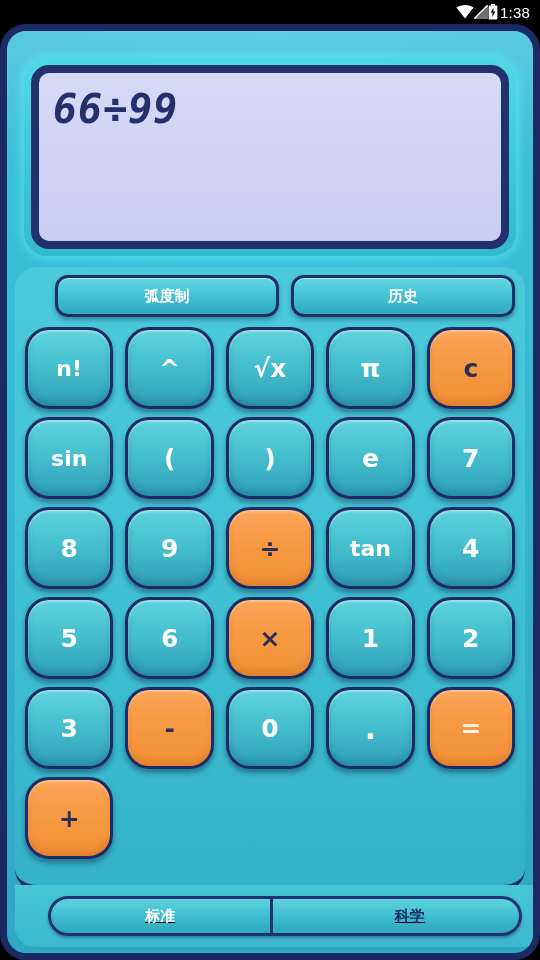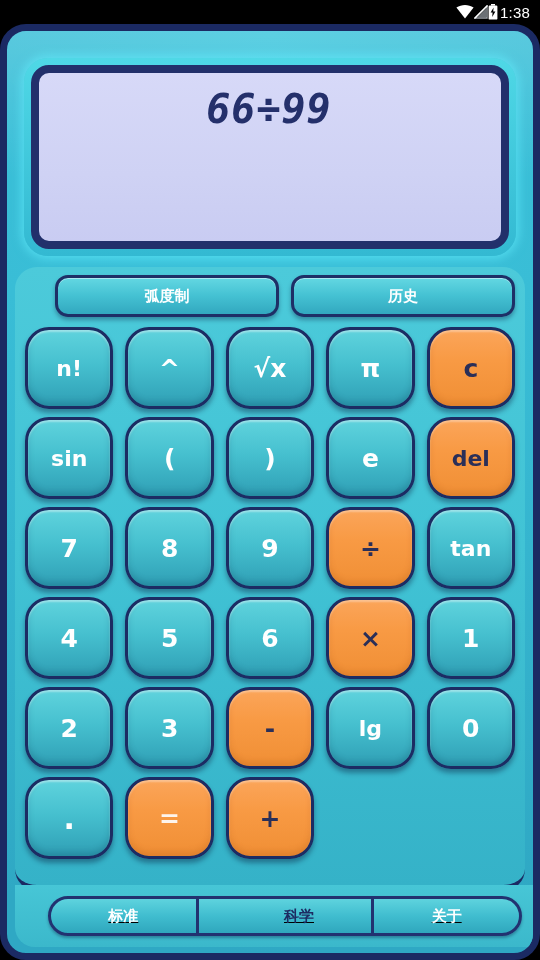--- a/index.html
+++ b/index.html
@@ -47,21 +47,21 @@
     box-shadow:0 0 10px 3px rgba(100,240,255,.55);
     padding:7px;
   }
   #display{
     width:100%; height:100%;
     background:linear-gradient(180deg,#d7d9f8 0%, #cfd2f4 60%, #c9ccf2 100%);
     border:8px solid #22306b;
     border-radius:18px;
     position:relative;
     padding:10px 16px 10px 14px;
-    display:flex; flex-direction:column; align-items:center;
+    display:flex; flex-direction:column; align-items:flex-start;
     overflow:hidden;
     gap:8px;
   }
   .lcd{
     color:#24306b;
     font-family:"DejaVu Sans Mono","Liberation Mono",monospace;
     font-style:italic;
     font-weight:700;
     letter-spacing:1px;
     line-height:1;
@@ -194,43 +194,40 @@
     <div id="grid">
         <div class="key cyan small">n!</div>
         <div class="key cyan">^</div>
         <div class="key cyan">√x</div>
         <div class="key cyan">π</div>
         <div class="key orange">c</div>
         <div class="key cyan small">sin</div>
         <div class="key cyan">(</div>
         <div class="key cyan">)</div>
         <div class="key cyan">e</div>
-        <div class="key orange small">del</div>
         <div class="key cyan">7</div>
         <div class="key cyan">8</div>
         <div class="key cyan">9</div>
         <div class="key orange">÷</div>
         <div class="key cyan small">tan</div>
         <div class="key cyan">4</div>
         <div class="key cyan">5</div>
         <div class="key cyan">6</div>
         <div class="key orange">×</div>
         <div class="key cyan">1</div>
         <div class="key cyan">2</div>
         <div class="key cyan">3</div>
         <div class="key orange">-</div>
-        <div class="key cyan small">lg</div>
         <div class="key cyan">0</div>
         <div class="key cyan dot">.</div>
         <div class="key orange lighttext">=</div>
         <div class="key orange">+</div>
       </div>
   </div>
 
   <div id="tabwrap">
     <div id="tabs">
         <div class="tab">标准</div>
         <div class="tab active">科学</div>
-        <div class="tab">关于</div>
       </div>
   </div>
 
 </div>
 
 </body></html>

